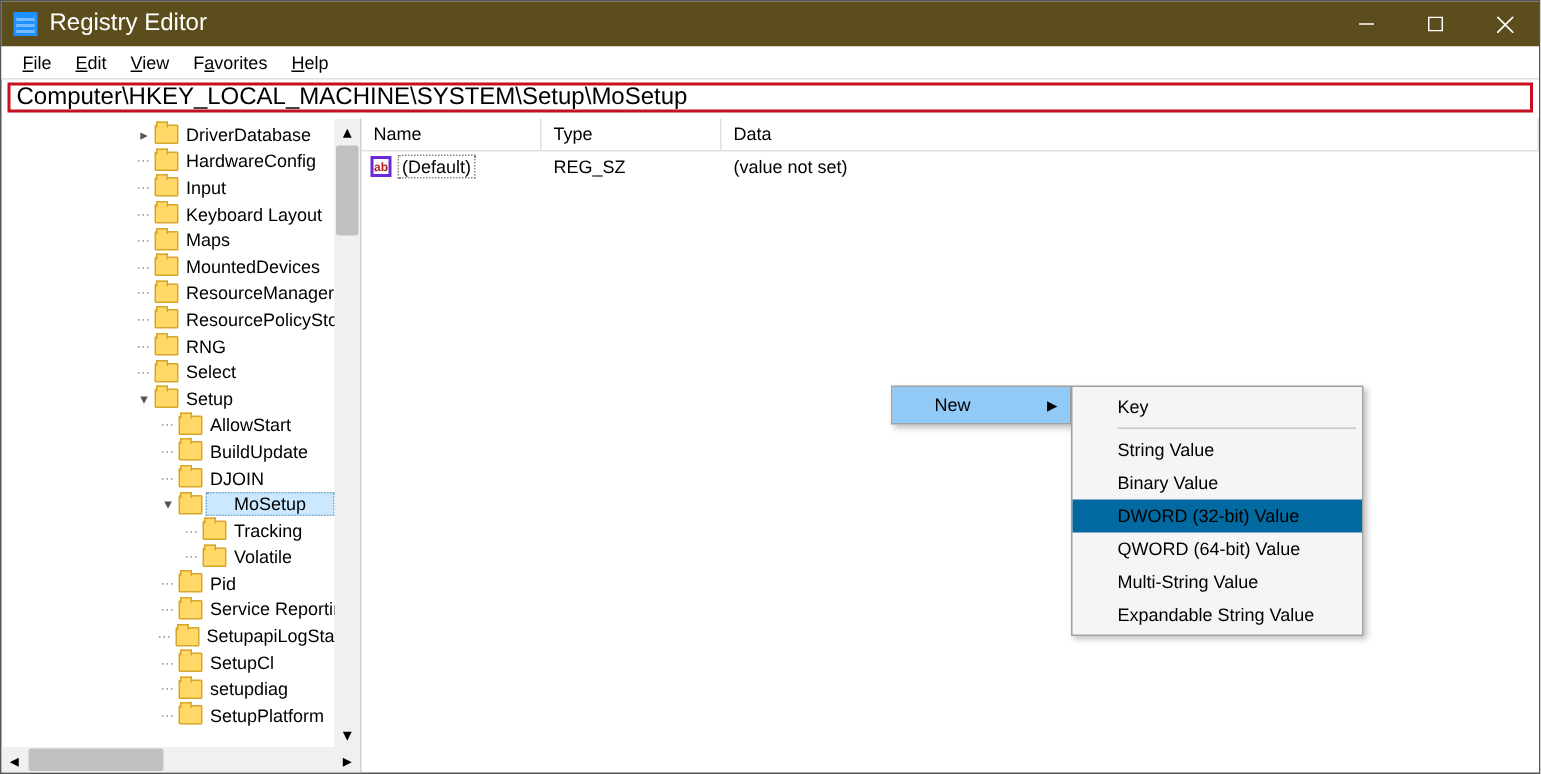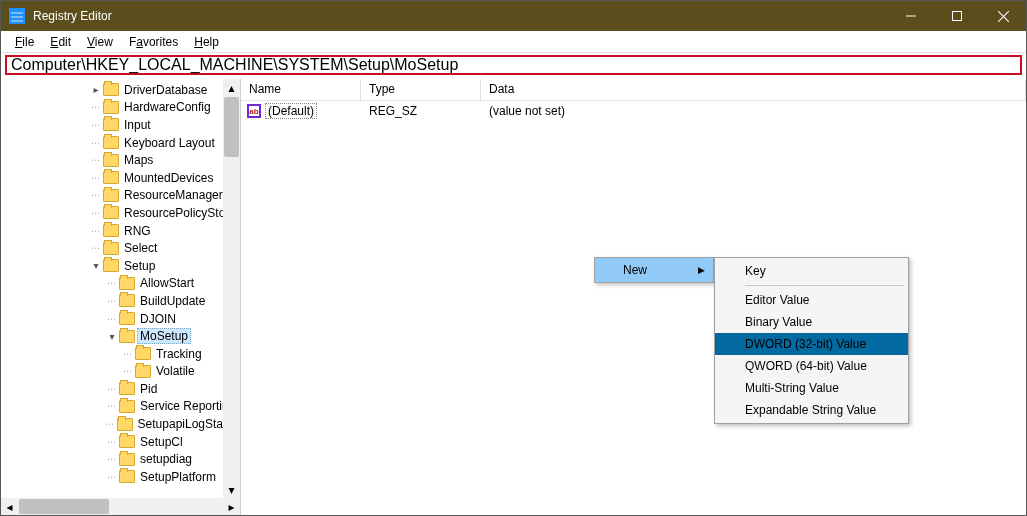--- a/index.html
+++ b/index.html
@@ -3,21 +3,21 @@
 <meta charset="utf-8">
 <style>
   * { box-sizing: border-box; margin: 0; padding: 0; font-family: "Segoe UI", Tahoma, sans-serif; font-size: 12px; user-select: none; }
   html, body { width: 1027px; height: 516px; background: #fff; overflow: hidden; }
   .window { width: 100%; height: 100%; display: flex; flex-direction: column; border: 1px solid #555; }
   .titlebar { height: 30px; background: #5b4d1c; color: #fff; display: flex; align-items: center; }
   .titlebar .icon { width: 16px; height: 16px; margin: 0 8px; background: #1e90ff; display: inline-block; position: relative; }
   .titlebar .icon::before { content: ""; position: absolute; inset: 2px; background:
     repeating-linear-gradient(0deg,#fff 0 2px,#1e90ff 2px 4px),
     repeating-linear-gradient(90deg,#fff 0 2px,#1e90ff 2px 4px); opacity:.4;}
-  .titlebar .title { flex: 1; font-size: 12px; }
+  .titlebar .title { flex: 1; font-size: 16px; }
   .winbtns { display: flex; height: 100%; }
   .winbtn { width: 46px; height: 100%; display: flex; align-items: center; justify-content: center; color: #fff; }
   .winbtn svg { width: 10px; height: 10px; stroke: #fff; stroke-width: 1; fill: none; }
   .winbtn.close svg { width: 11px; height: 11px; }
   .menubar { height: 22px; background: #fff; display: flex; align-items: center; padding-left: 8px; gap: 4px; border-bottom: 1px solid #e0e0e0; }
   .menubar span { padding: 14px 6px; }
   .menubar span u { text-decoration: underline; }
   .pathbar-wrap { padding: 2px 4px 4px 4px; }
   .pathbar { height: 20px; border: 2px solid #c70f1f; display: flex; align-items: center; padding: 0 4px; position: relative; }
   .pathbar input { border: none; outline: none; width: 100%; font-size: 16px; background: transparent; }
@@ -30,21 +30,21 @@
   .treescroll .track { flex:1; }
   .hscroll { height:17px; background:#f0f0f0; display:flex; }
   .hscroll .arrow{ width:17px; display:flex;align-items:center;justify-content:center;}
   .hscroll .thumb{ width:90px; margin:1px; background:#c0c0c0; border-radius:2px;}
   .hscroll .track{flex:1;}
   .node { display: flex; align-items: center; height: 17.6px; white-space: nowrap; }
   .node .sp { display:inline-block; }
   .chev { width: 14px; text-align: center; color:#555; font-size:10px; display:inline-block;}
   .fld { width:16px; height:13px; background:#ffd868; border:1px solid #d6a72a; border-radius:1px; margin-right:4px; position:relative;}
   .fld::before{content:"";position:absolute;top:-3px;left:0;width:6px;height:3px;background:#ffd868;border:1px solid #d6a72a; border-bottom:none;}
-  .node.sel .lbl { background:#cce8ff; border:1px dotted #7aa7c7; padding:0 2px; margin-left:-2px;}
+  .node.sel .lbl { background:#cce8ff; border:1px dotted #7aa7c7; padding:0 18px; margin-left:-2px;}
   .node .lbl{ padding:0 1px;}
   .values { flex: 1; display:flex; flex-direction:column; position:relative; }
   .val-head { display:flex; height:22px; border-bottom:1px solid #e0e0e0; }
   .val-head .col { padding:3px 8px; border-right:1px solid #e0e0e0; }
   .c-name{ width:120px;} .c-type{width:120px;} .c-data{flex:1;}
   .val-row { display:flex; align-items:center; height:20px; }
   .val-row .c-name{ display:flex; align-items:center; gap:4px; padding-left:6px;}
   .val-row .c-type, .val-row .c-data{ padding-left:8px;}
   .reg-icon{ width:14px; height:14px; border:2px solid #6d28d9; color:#b02020; font-size:8px; font-weight:bold; display:flex; align-items:center; justify-content:center; background:#fff;}
   .def-name{ border:1px dotted #888; padding:0 2px;}
@@ -272,21 +272,21 @@
 
       <div class="ctxmenu menu1">
         <div class="mi">
           <span>New</span>
           <span class="arrow-r">▶</span>
         </div>
       </div>
       <div class="ctxmenu menu2" id="submenu">
           <div class="mi">Key</div>
           <div class="sep"></div>
-          <div class="mi">Editor Value</div>
+          <div class="mi">String Value</div>
           <div class="mi">Binary Value</div>
           <div class="mi hl">DWORD (32-bit) Value</div>
           <div class="mi">QWORD (64-bit) Value</div>
           <div class="mi">Multi-String Value</div>
           <div class="mi">Expandable String Value</div>
         </div>
     </div>
   </div>
 </div>
 

